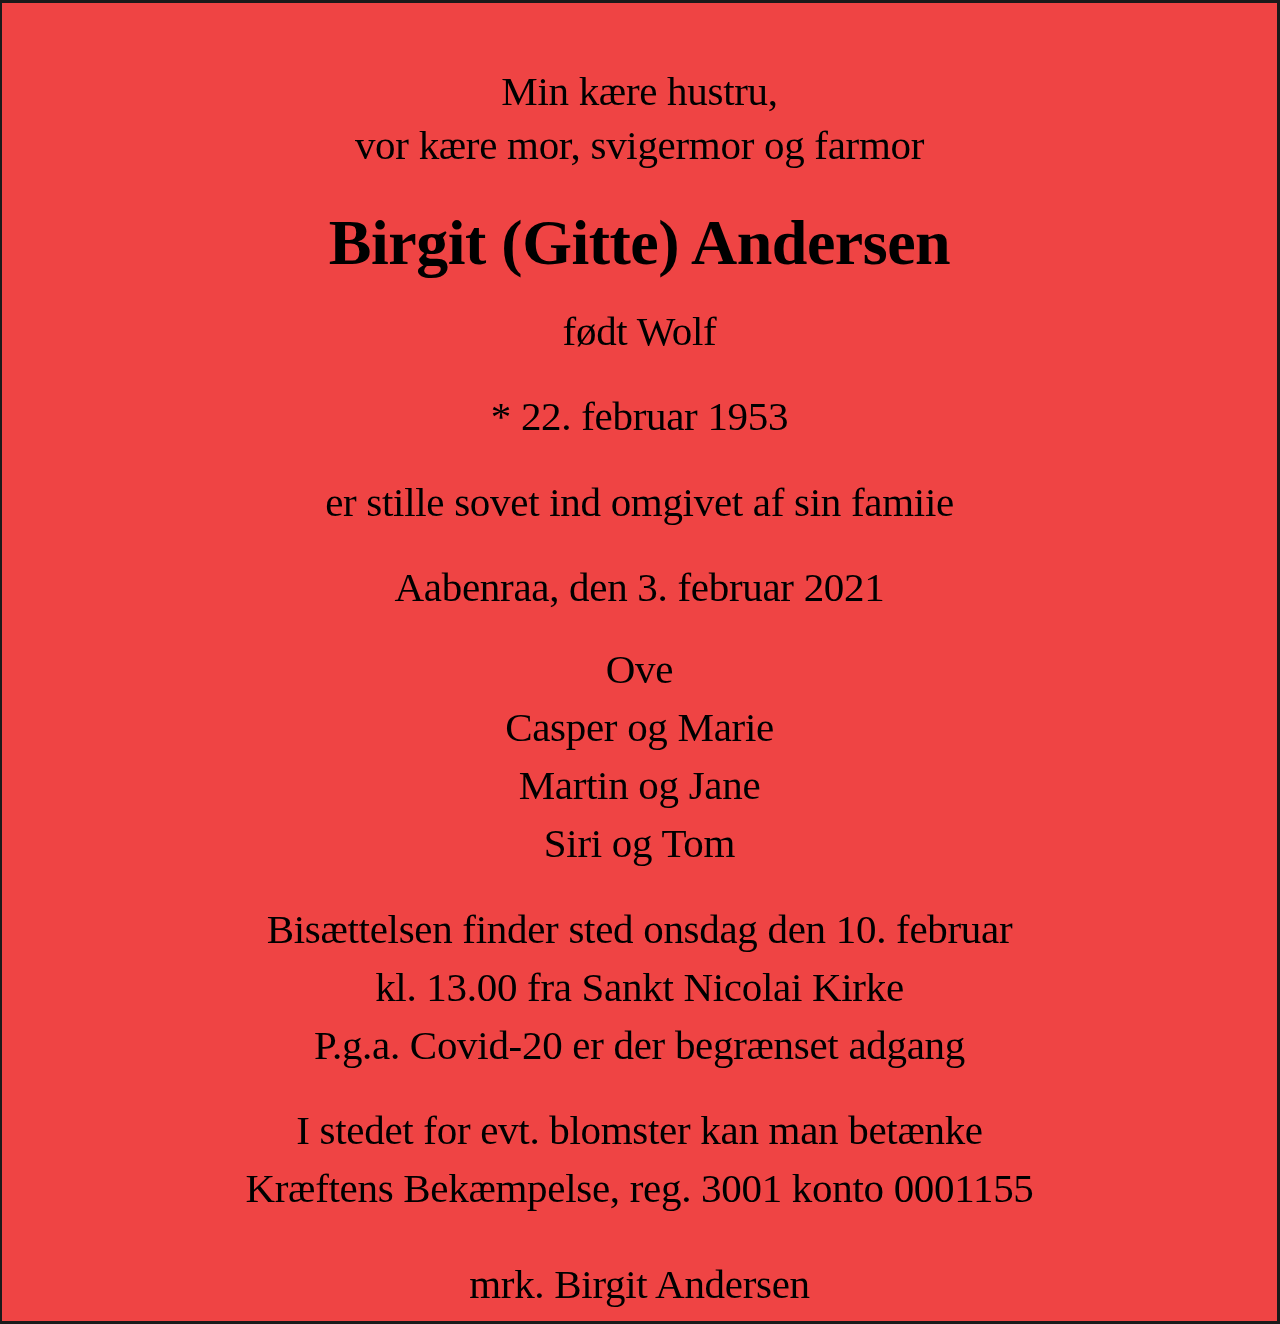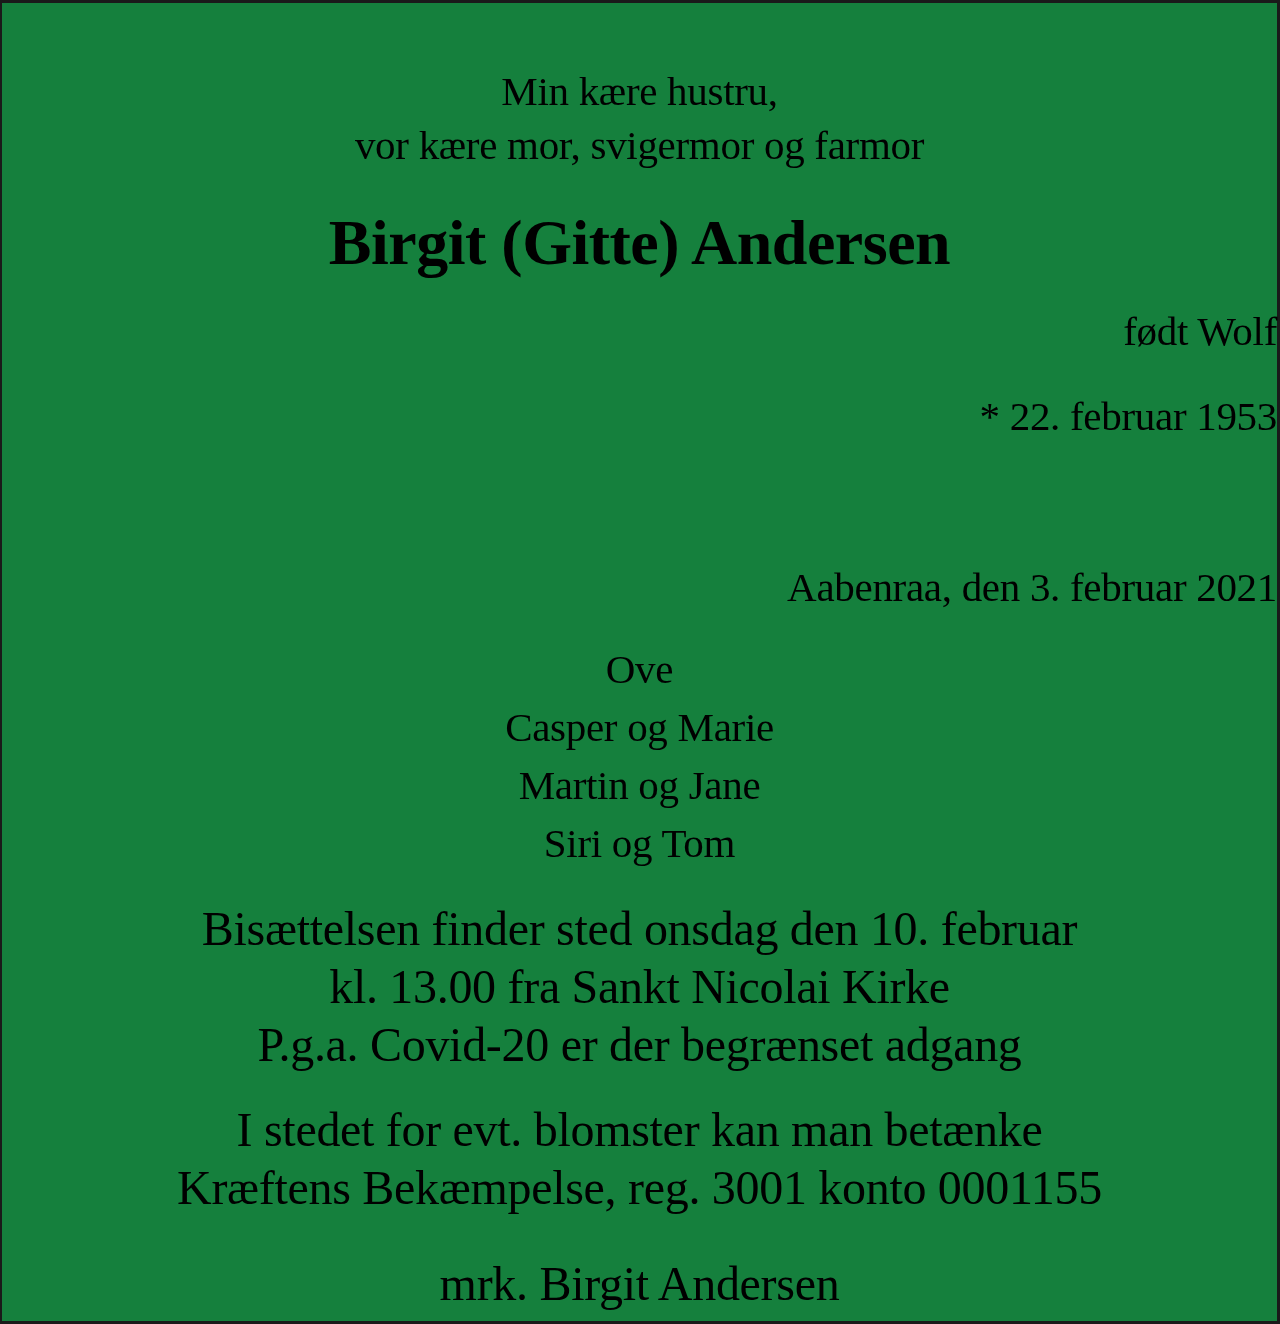--- a/index.html
+++ b/index.html
@@ -11,53 +11,54 @@
       width: 1280px;
       height: 1324px;
       overflow: hidden;
     }
     .notice {
       box-sizing: border-box;
       width: 1280px;
       height: 1324px;
       border: 3px solid #1a1a1a;
       border-left-width: 2px;
-      background: #15803d;
+      background: #ef4444;
       color: #000000;
       font-family: "Liberation Serif", "DejaVu Serif", serif;
       text-align: center;
       position: relative;
     }
     .line {
       position: absolute;
       left: 0;
       right: 0;
       white-space: nowrap;
       letter-spacing: -0.3px;
     }
     .intro { font-size: 41px; line-height: 52px; }
     .name { font-size: 64px; font-weight: bold; line-height: 72px; letter-spacing: -0.5px; font-family: Liberation Serif, serif; }
-    .reg { font-size: 41px; line-height: 52px; text-align: right; }
+    .reg { font-size: 41px; line-height: 52px; }
     .family { font-size: 41px; font-weight: normal; line-height: 58px; }
-    .block { font-size: 48px; line-height: 58px; }
+    .block { font-size: 41px; line-height: 58px; }
   </style>
 </head>
 <body>
 
 <div class="notice">
 
   <div class="line intro" style="top:62px">Min kære hustru,</div>
   <div class="line intro" style="top:116px">vor kære mor, svigermor og farmor</div>
 
   <div class="line name" style="top:204px">Birgit (Gitte) Andersen</div>
 
   <div class="line reg" style="top:302px">født Wolf</div>
 
   <div class="line reg" style="top:387px">* 22. februar 1953</div>
 
+  <div class="line reg" style="top:473px">er stille sovet ind omgivet af sin famiie</div>
 
   <div class="line reg" style="top:558px">Aabenraa, den 3. februar 2021</div>
 
   <div>
     <div class="line family" style="top:637px">Ove</div>
     <div class="line family" style="top:695px">Casper og Marie</div>
     <div class="line family" style="top:753px">Martin og Jane</div>
     <div class="line family" style="top:811px">Siri og Tom</div>
   </div>
 

